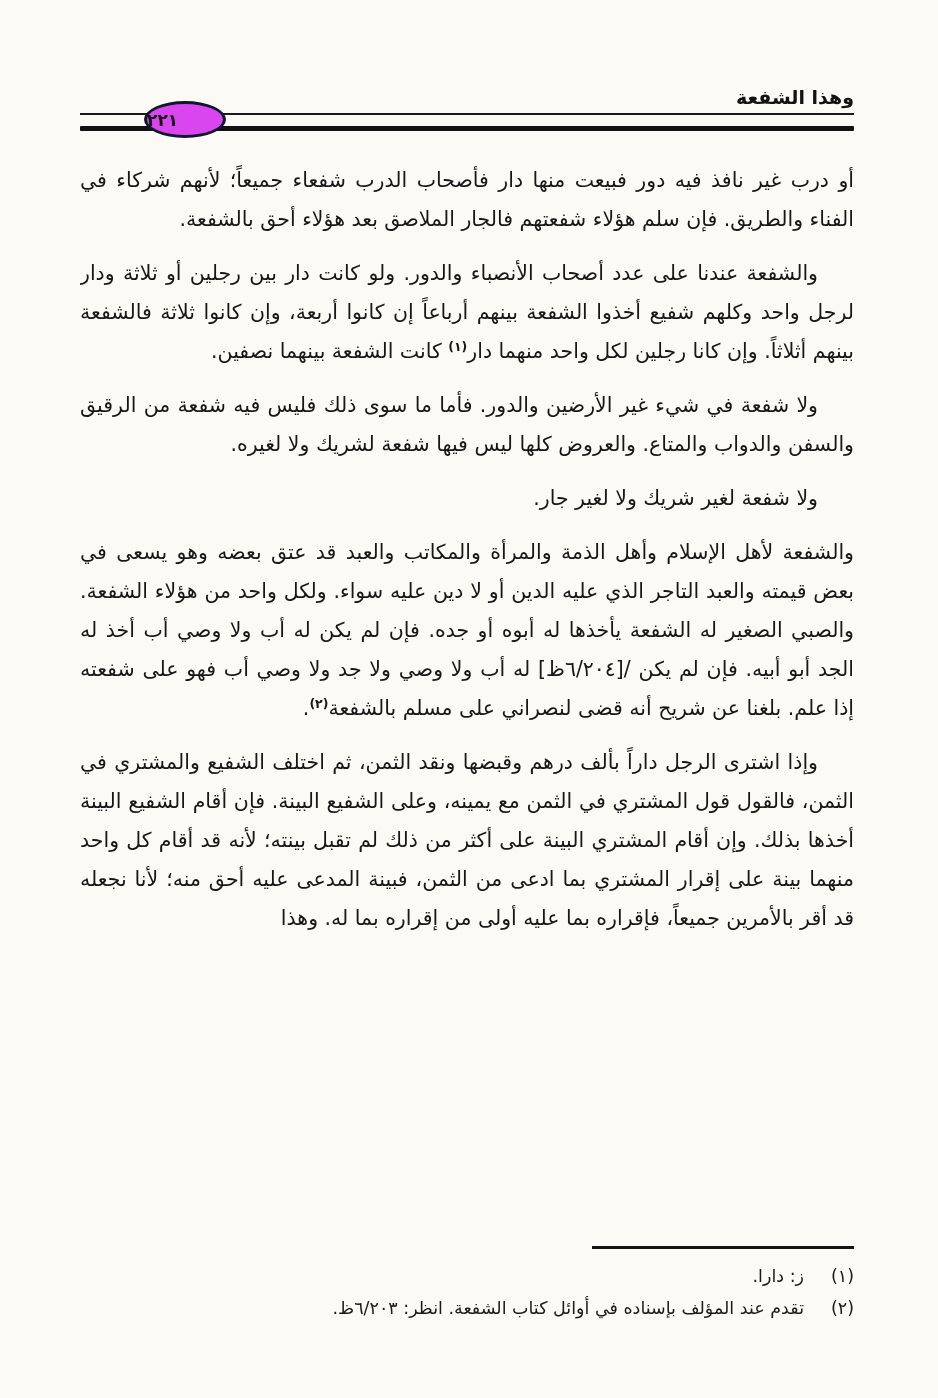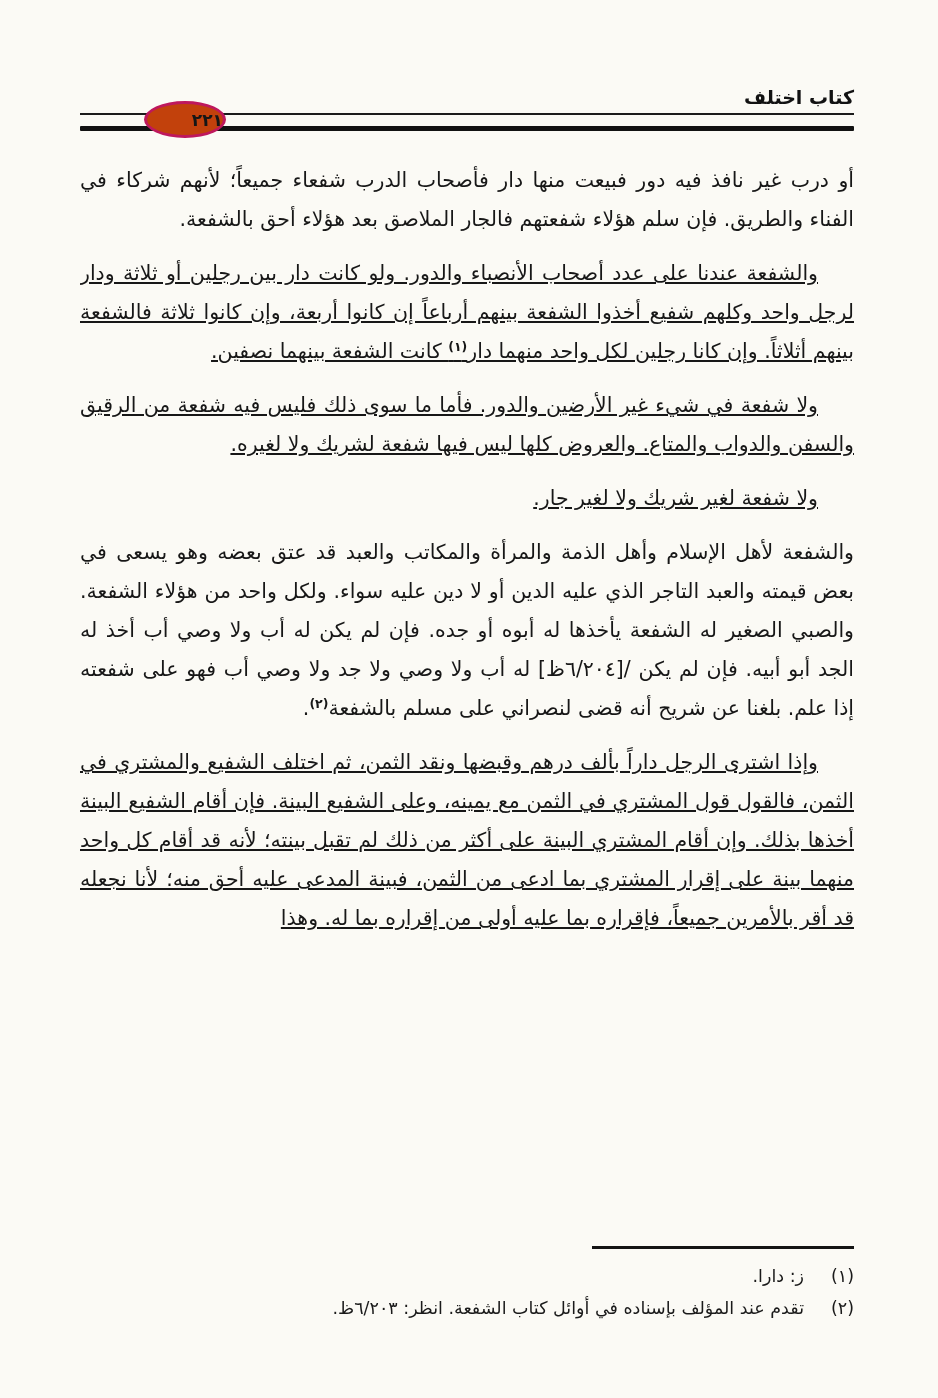--- a/index.html
+++ b/index.html
@@ -21,41 +21,41 @@
   
   .page-header { position:relative; }
   .title-row { text-align:right; padding-bottom:5px; }
   .book-title { font-size:19px; font-weight:700; color:#121212; }
   .rules { position:relative; }
   .thin-rule { height:2px; background:#1b1b1b; }
   .thick-rule { height:5px; background:#121212; margin-top:11px; border-radius:1px; }
   .page-number-oval {
     position:absolute; left:64px; top:-12px;
     width:82px; height:37px;
-    background:#c2410c;
-    border:3px solid #be185d;
+    background:#d946ef;
+    border:3px solid #0f172a;
     border-radius:50%;
-    display:flex; align-items:center; justify-content:flex-start;
+    display:flex; align-items:center; justify-content:flex-end;
     z-index:2;
   }
   .page-number { font-size:17px; font-weight:700; padding-top:1px; }
 
   
   .body-text {
     margin-top:30px;
     font-size:20.5px;
     line-height:39px;
     text-align:justify;
     text-justify:inter-word;
     color:#171717;
     max-height:1075px;
     overflow:hidden;
   }
   .para { margin:0 0 15px 0; }
-  .para.indent { text-indent:36px;text-decoration:underline; }
+  .para.indent { text-indent:36px; }
   .fn-ref {
     font-size:12.5px;
     vertical-align:7px;
     font-weight:700;
     line-height:0;
   }
 
   
   .footnotes { position:absolute; right:84px; left:80px; bottom:74px; }
   .footnote-rule { width:262px; height:3px; background:#141414; margin-bottom:11px; }
@@ -63,21 +63,21 @@
   .fn-marker { flex:0 0 auto; min-width:38px; text-align:right; }
   .fn-text { flex:1 1 auto; }
 </style>
 </head>
 <body>
 
 <div class="page">
 
   <header class="page-header">
     <div class="title-row">
-      <span class="book-title">كتاب اختلف</span>
+      <span class="book-title">وهذا الشفعة</span>
     </div>
     <div class="rules">
       <div class="thin-rule"></div>
       <div class="thick-rule"></div>
       <div class="page-number-oval">
         <span class="page-number">٢٢١</span>
       </div>
     </div>
   </header>
 

